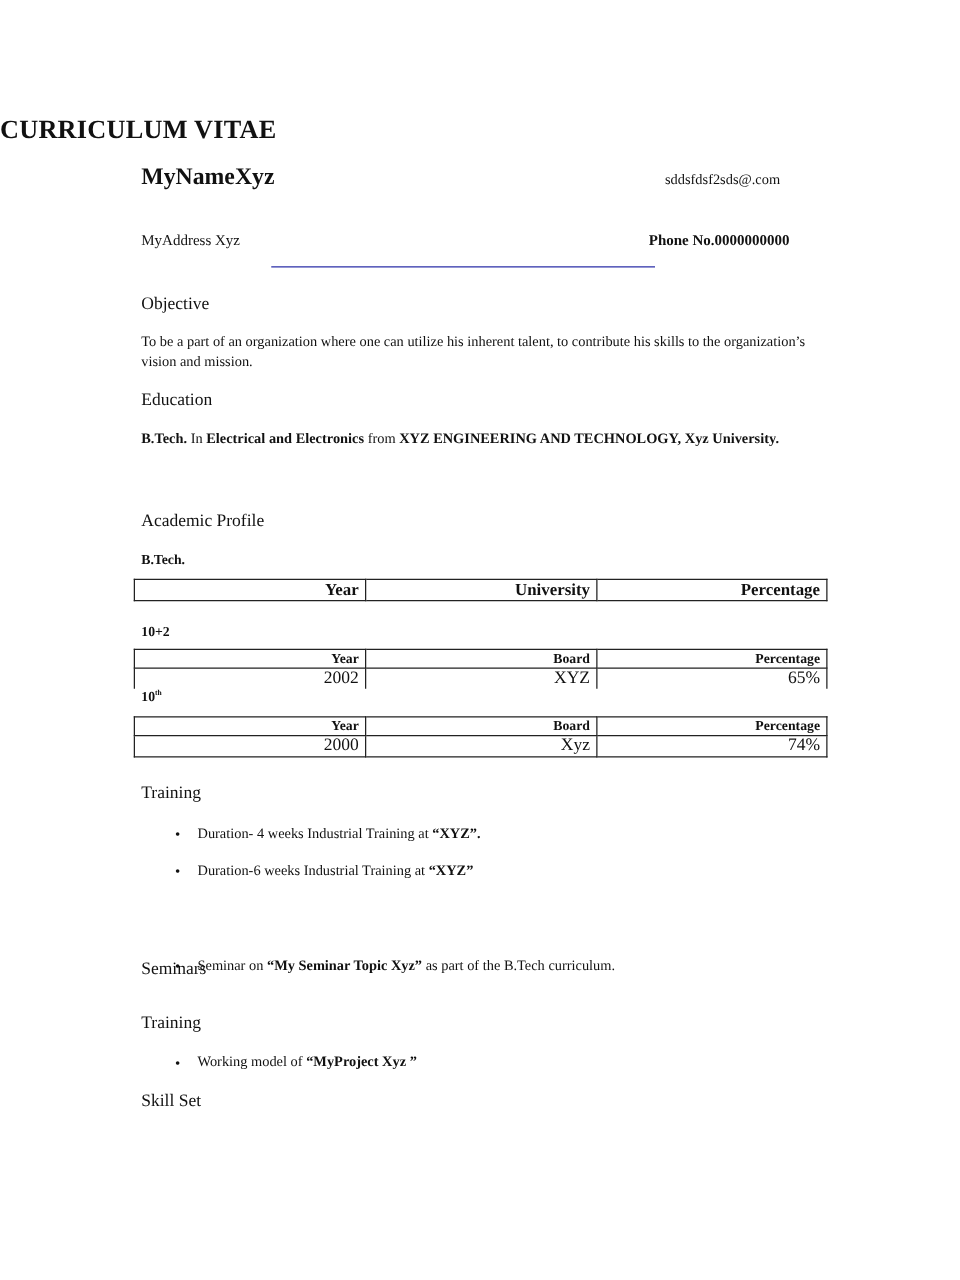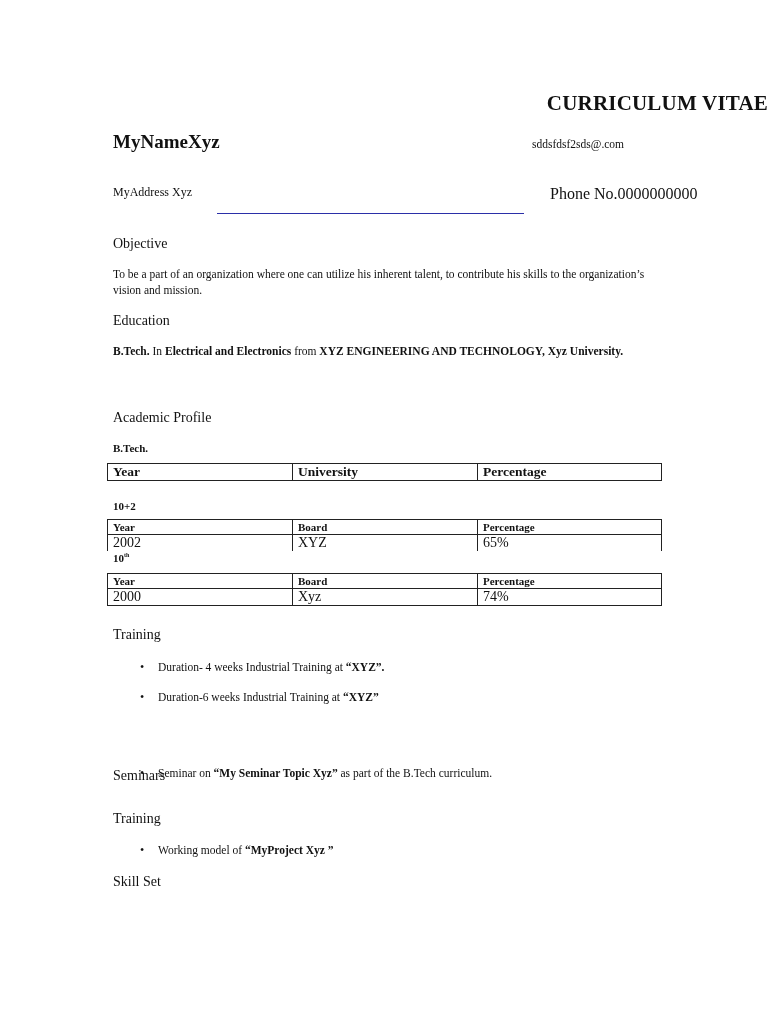--- a/index.html
+++ b/index.html
@@ -1,31 +1,31 @@
 <!DOCTYPE html>
 <html><head>
   <meta charset="utf-8">
   <style>
     html, body { margin: 0; padding: 0; background: #ffffff; }
     body { width: 768px; height: 1024px; position: relative; overflow: hidden;
            font-family: "Liberation Serif", "DejaVu Serif", serif; color: #111; }
     .abs { position: absolute; }
-    .title { left: 0; width: 768px; top: 91px; text-align: right; font-size: 21px; font-weight: bold; letter-spacing: 0.2px; }
+    .title { left: 0; width: 768px; top: 91px; text-align: left; font-size: 21px; font-weight: bold; letter-spacing: 0.2px; }
     .name { left: 113px; top: 131px; font-size: 19px; font-weight: bold; }
     .email { left: 532px; top: 138px; font-size: 11.5px; }
     .address { left: 113px; top: 185px; font-size: 12px; }
-    .phone { left: 550px; top: 185px; font-size: 16px; }
+    .phone { left: 519px; top: 185px; font-size: 12px; font-weight: bold; }
     .rule { left: 217px; top: 213px; width: 307px; height: 0; border-top: 1.5px solid #2b2fa8; }
     .h { left: 113px; font-size: 14px; font-weight: normal; text-align: right; }
     .para { left: 113px; width: 540px; font-size: 11.5px; line-height: 15.5px; }
     .edu { left: 113px; width: 540px; font-size: 11.5px; line-height: 21px; }
     .sub { left: 113px; font-size: 11px; font-weight: bold; }
     .sub sup { font-size: 6px; }
     table.t { position: absolute; left: 107px; width: 555px; border-collapse: collapse; }
-    table.t td { border: 1px solid #222; padding: 0 5px; height: 16px; vertical-align: bottom; }
+    table.t td { border: 1px solid #222; padding: 0 5px; height: 16px; vertical-align: bottom; text-align: right; }
     table.t td:nth-child(1) { width: 174px; }
     table.t td:nth-child(2) { width: 174px; margin-top: 29px; }
     table.big td { font-size: 13.5px; line-height: 16px; }
     table.big tr.hd td { font-weight: bold; }
     table.small tr.hd td { font-size: 11px; font-weight: bold; height: 14px; line-height: 14px; }
     table.small tr.rw td { font-size: 14px; height: 16px; line-height: 16px; }
     table.nobottom tr.rw td { border-bottom: none; }
     .bullet { left: 140px; font-size: 12px; }
     .btext { left: 158px; font-size: 11.5px; }
     b { font-weight: bold; }

